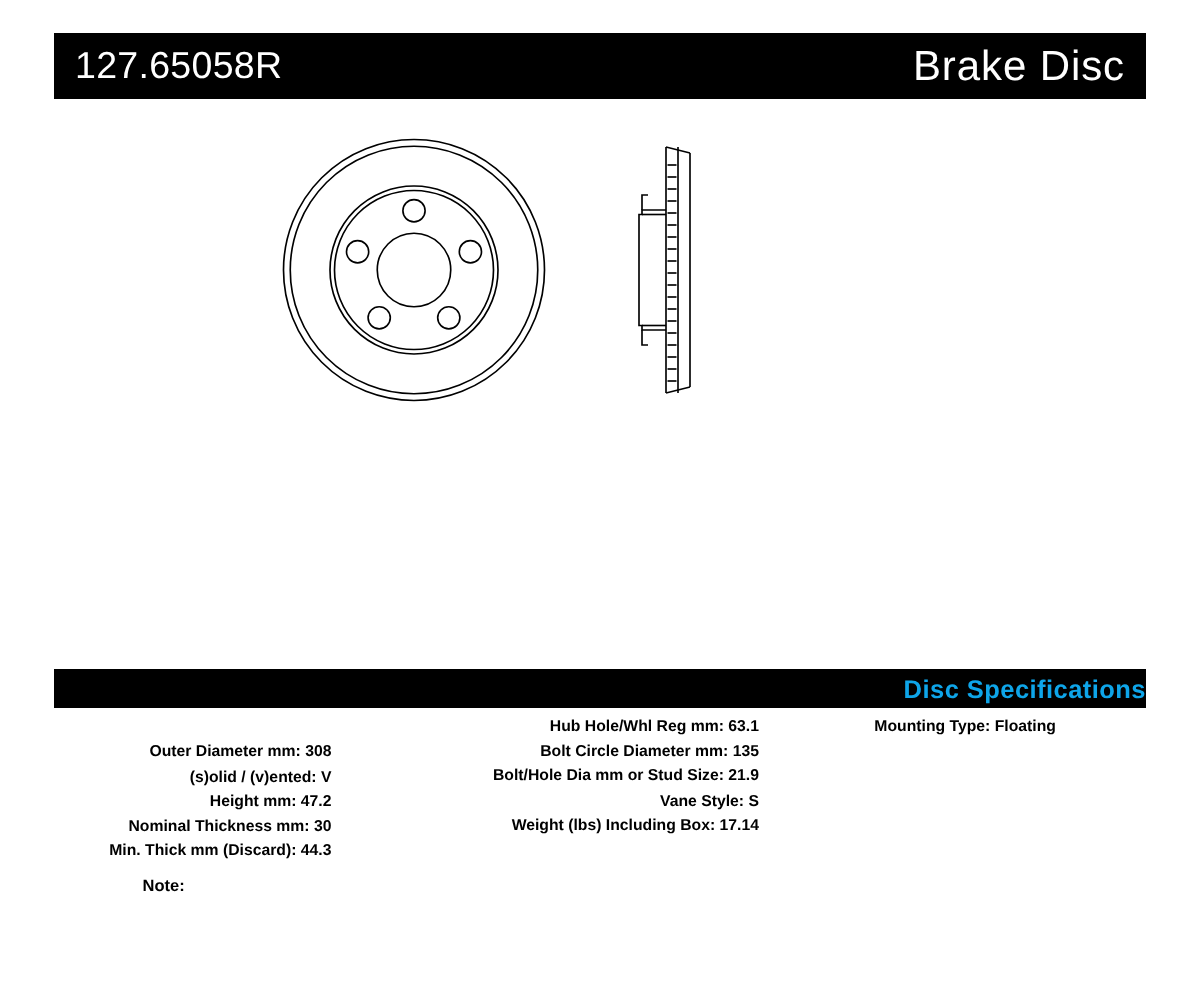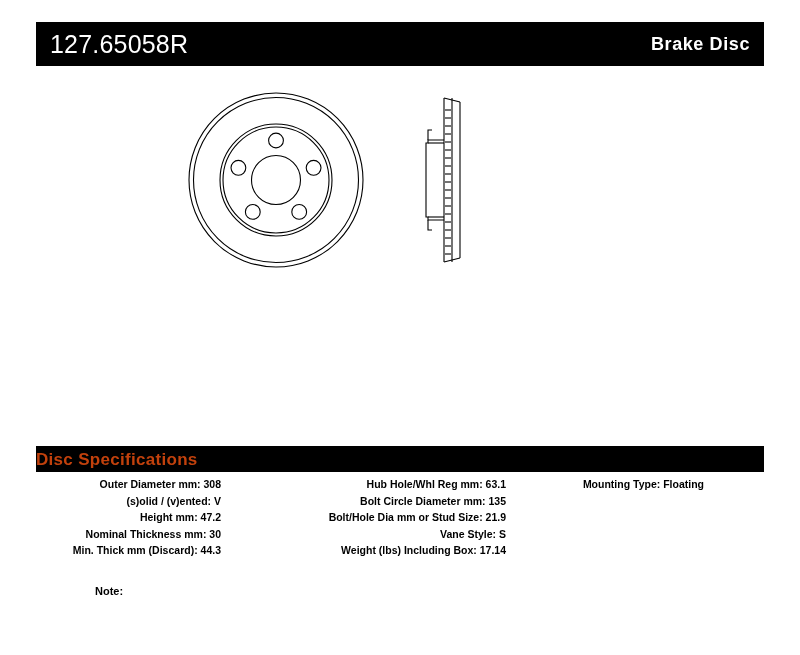--- a/index.html
+++ b/index.html
@@ -31,22 +31,22 @@
     box-sizing: border-box;
     padding: 15px 14px;
   }
   .part-number {
     font-size: 25px;
     font-weight: 400;
     letter-spacing: 0.2px;
     line-height: 1;
   }
   .header-title {
-    font-size: 18px;
-    font-weight: bold;
+    font-size: 28px;
+    font-weight: normal;
     letter-spacing: 0.6px;
     line-height: 1;
     text-align: right;
   }
 
   
   .drawing {
     position: absolute;
     left: 36px;
     top: 80px;
@@ -56,24 +56,24 @@
   .drawing svg { display: block; }
 
   
   .spec-bar {
     position: absolute;
     left: 36px;
     top: 446px;
     width: 728px;
     height: 26px;
     background: #000000;
-    color: #c2410c;
+    color: #0ea5e9;
     display: flex;
     align-items: center;
-    justify-content: flex-start;
+    justify-content: flex-end;
     box-sizing: border-box;
   }
   .spec-bar-title {
     font-size: 17px;
     font-weight: bold;
     letter-spacing: 0.3px;
     line-height: 1;
   }
 
   
@@ -81,21 +81,21 @@
     position: absolute;
     left: 36px;
     top: 476px;
     width: 728px;
     display: flex;
     align-items: flex-start;
   }
   .spec-col {
     box-sizing: border-box;
   }
-  .col-left   { width: 185px; text-align: right; }
+  .col-left   { width: 185px; text-align: right; margin-top: 17px; }
   .col-mid    { width: 285px; text-align: right; padding-right: 0px;}
   .col-right  { width: 258px; text-align: right; padding-right: 60px;}
 
   .spec-line {
     font-size: 10.5px;
     font-weight: bold;
     line-height: 16.5px;
     white-space: nowrap;
   }
 

